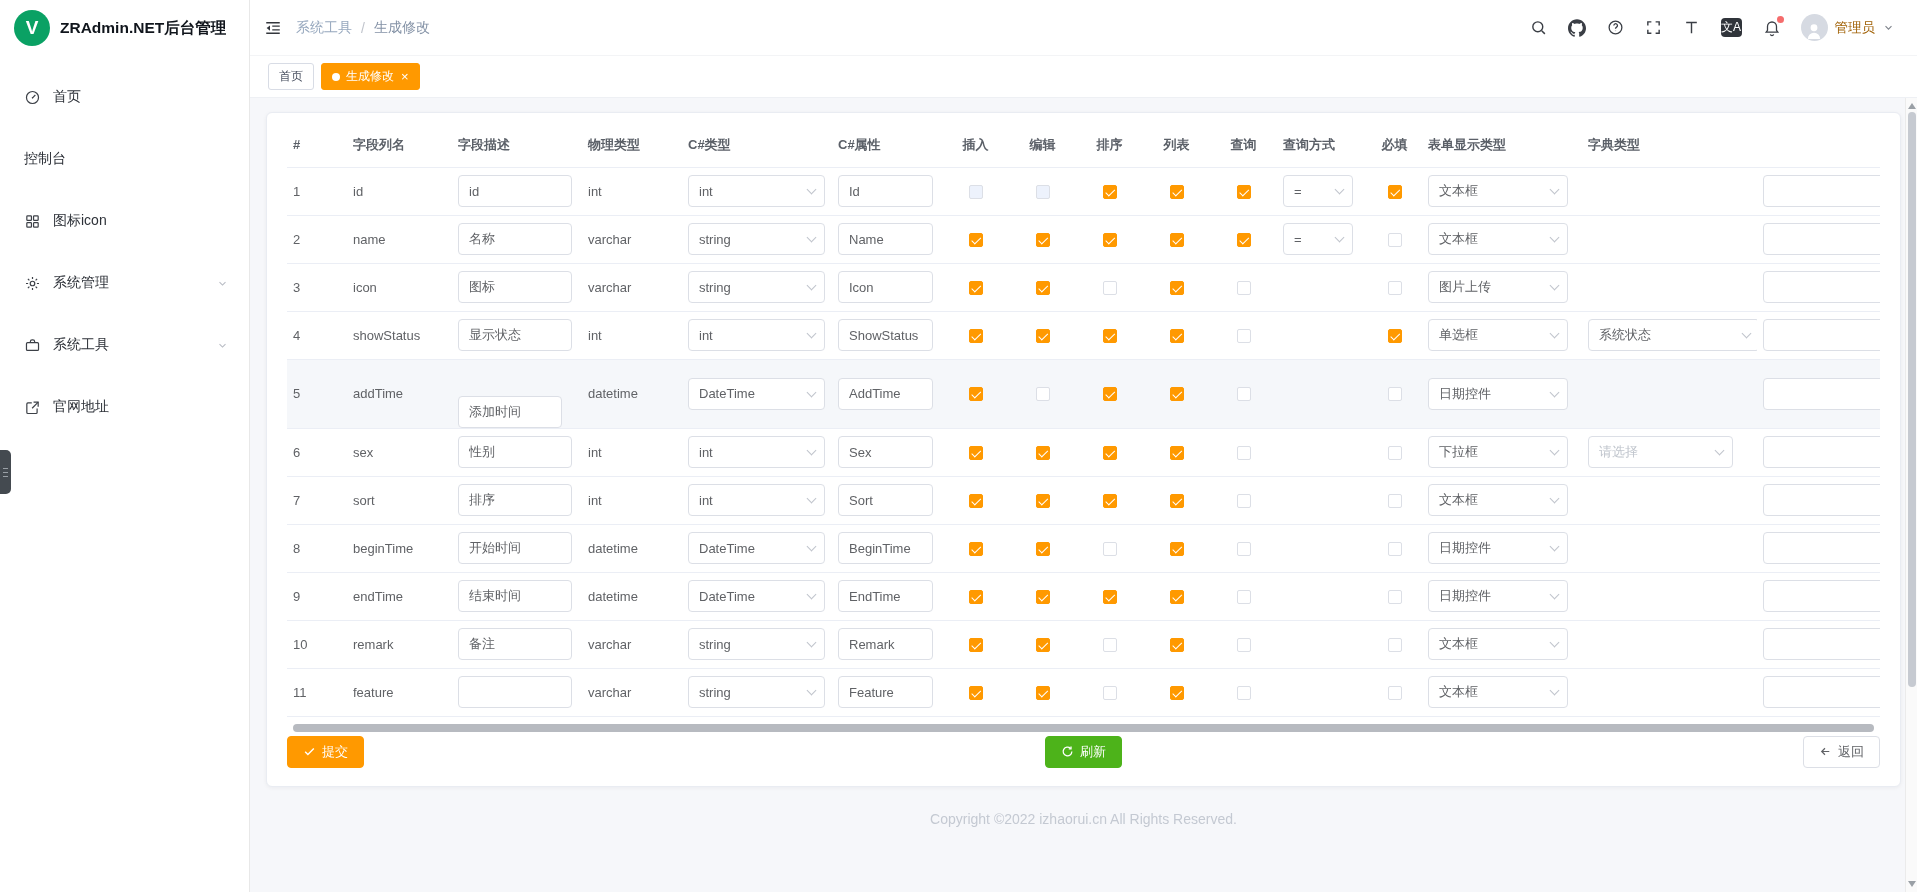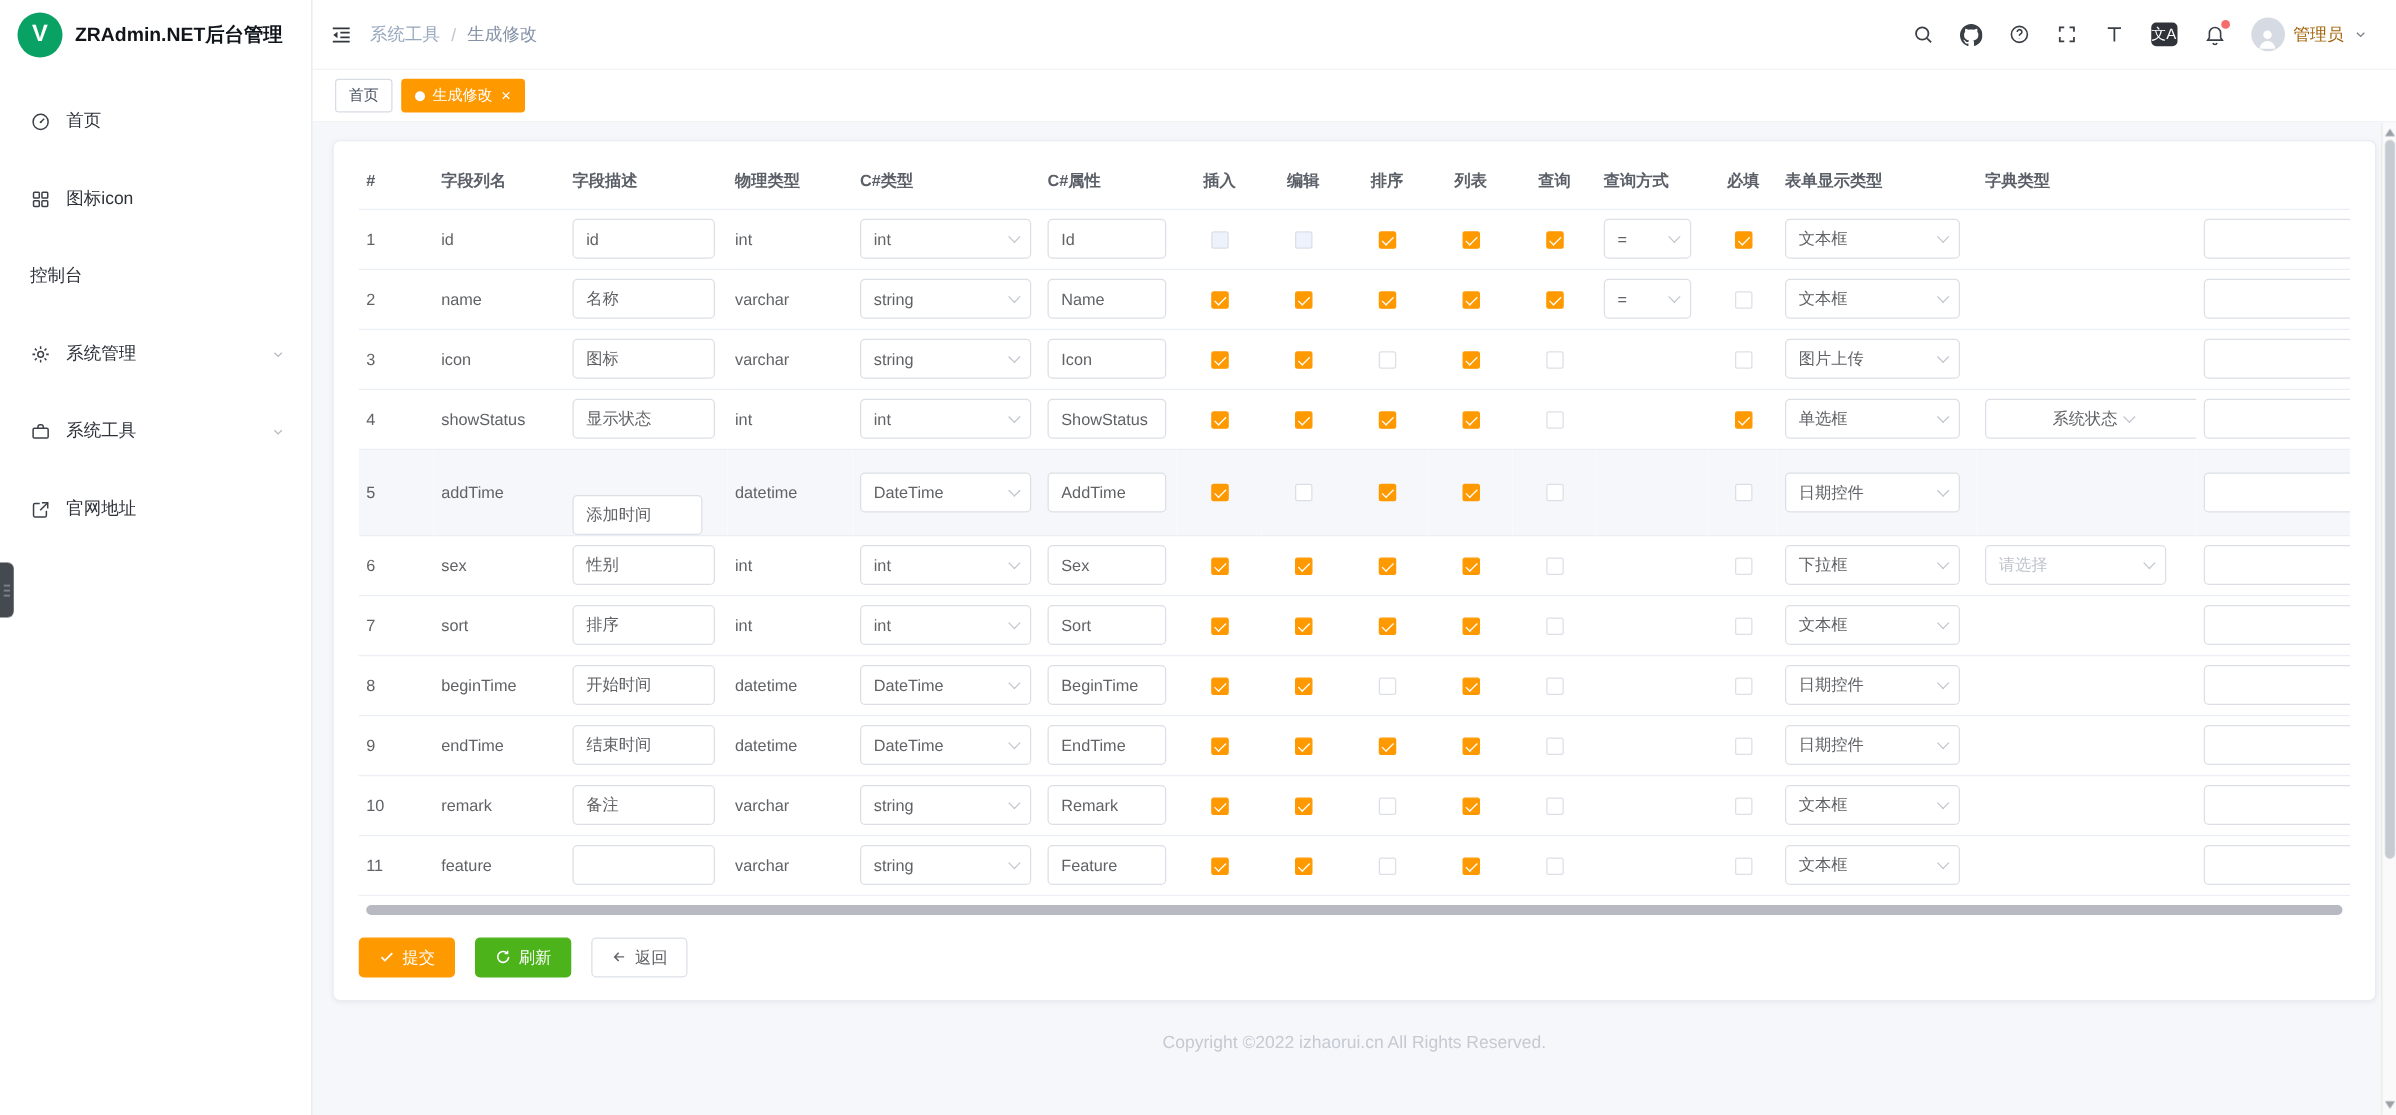--- a/index.html
+++ b/index.html
@@ -56,21 +56,21 @@
 .ipt{height:32px;border:1px solid #dcdfe6;border-radius:4px;padding:0 10px;font-size:13px;color:#606266;background:#fff;outline:none;font-family:inherit;vertical-align:middle}
 .sel{height:32px;border:1px solid #dcdfe6;border-radius:4px;display:inline-flex;align-items:center;justify-content:space-between;padding:0 9px 0 10px;background:#fff;cursor:pointer;vertical-align:middle}
 .sel-text{font-size:13px;color:#606266;overflow:hidden;text-overflow:ellipsis;white-space:nowrap}
 .sel-text.ph{color:#bfc4cc}
 .sel-arrow{width:7px;height:7px;border-right:1.5px solid #c0c4cc;border-bottom:1.5px solid #c0c4cc;transform:rotate(45deg);flex:0 0 auto;margin-left:6px;margin-top:-3px}
 .cb{display:inline-block;width:14px;height:14px;border-radius:2px;border:1px solid #dcdfe6;background:#fff;vertical-align:middle;position:relative;cursor:pointer}
 .cb.checked{background:#ff9900;border-color:#ff9900}
 .cb.checked::after{content:"";position:absolute;left:4px;top:1px;width:3.5px;height:7.5px;border:solid #fff;border-width:0 1.6px 1.6px 0;transform:rotate(45deg)}
 .cb.disabled{background:#edf2fc;border-color:#dcdfe6;cursor:not-allowed}
 .h-scrollbar{height:8px;background:#b7bac0;border-radius:4px;width:99.3%;margin:7px auto 0;cursor:pointer}
-.actions{display:flex;justify-content:flex-start;gap:16px;margin-top:18px}
+.actions{display:flex;justify-content:space-between;gap:16px;margin-top:4px}
 .btn{height:32px;display:inline-flex;align-items:center;gap:6px;padding:0 15px;border-radius:4px;font-size:13px;cursor:pointer;border:1px solid transparent;font-family:inherit}
 .btn svg{flex:0 0 auto}
 .btn.orange{background:#ff9900;border-color:#ff9900;color:#fff}
 .btn.green{background:#4db31a;border-color:#4db31a;color:#fff}
 .btn.plain{background:#fff;border-color:#dcdfe6;color:#606266}
 .footer{text-align:center;color:#c4c9d2;font-size:14px;padding:24px 0 18px}
 
 .v-scrollbar{position:fixed;right:0;top:98px;bottom:0;width:12px;background:#fafafa;border-left:1px solid #ebebeb;z-index:60;display:flex;flex-direction:column;align-items:center;cursor:pointer}
 .v-arrow{width:0;height:0;border-left:4px solid transparent;border-right:4px solid transparent;margin:5px 0 3px}
 .v-arrow.up{border-bottom:6px solid #9aa0a6}
@@ -92,32 +92,32 @@
         <span class="mi-icon">
           <svg viewBox="0 0 24 24" fill="none" stroke="currentColor" stroke-width="1.7">
             <circle cx="12" cy="12" r="8.5"></circle>
             <path d="M12 12.5l4-4"></path>
             <circle cx="12" cy="12.5" r="1.1" fill="currentColor" stroke="none"></circle>
           </svg>
         </span>
         <span class="mi-label">首页</span>
       </div>
       <div class="menu-item">
+        <span class="mi-label">控制台</span>
+      </div>
+      <div class="menu-item">
         <span class="mi-icon">
           <svg viewBox="0 0 24 24" fill="none" stroke="currentColor" stroke-width="1.7">
             <rect x="4" y="4" width="6.5" height="6.5" rx="1"></rect>
             <rect x="13.5" y="4" width="6.5" height="6.5" rx="1"></rect>
             <rect x="4" y="13.5" width="6.5" height="6.5" rx="1"></rect>
             <rect x="13.5" y="13.5" width="6.5" height="6.5" rx="1"></rect>
           </svg>
         </span>
         <span class="mi-label">图标icon</span>
-      </div>
-      <div class="menu-item">
-        <span class="mi-label">控制台</span>
       </div>
       <div class="menu-item">
         <span class="mi-icon">
           <svg viewBox="0 0 24 24" fill="none" stroke="currentColor" stroke-width="1.7">
             <circle cx="12" cy="12" r="3.2"></circle>
             <path d="M12 2.8v3M12 18.2v3M2.8 12h3M18.2 12h3M5.5 5.5l2.1 2.1M16.4 16.4l2.1 2.1M18.5 5.5l-2.1 2.1M7.6 16.4l-2.1 2.1"></path>
           </svg>
         </span>
         <span class="mi-label">系统管理</span>
         <span class="mi-chev">
@@ -374,21 +374,21 @@
                 <td class="c"><span class="cb checked"></span></td>
                 <td class="c"><span class="cb checked"></span></td>
                 <td class="c"><span class="cb checked"></span></td>
                 <td class="c"><span class="cb unchecked"></span></td>
                 <td></td>
                 <td class="c"><span class="cb checked"></span></td>
                 <td><div class="sel" style="width: 140px;">
                     <span class="sel-text">单选框</span>
                     <span class="sel-arrow"></span>
                   </div></td>
-                <td><div class="sel" style="width: 172px; justify-content: center;">
+                <td><div class="sel" style="width: 172px;">
                     <span class="sel-text">系统状态</span>
                     <span class="sel-arrow"></span>
                   </div></td>
                 <td><input class="ipt" value="" style="width: 150px;"></td>
               </tr>
               <tr class="hover">
                 <td>5</td>
                 <td>addTime</td>
                 <td><input class="ipt" value="添加时间" style="width: 104px; margin-top: 36px;"></td>
                 <td>datetime</td>

